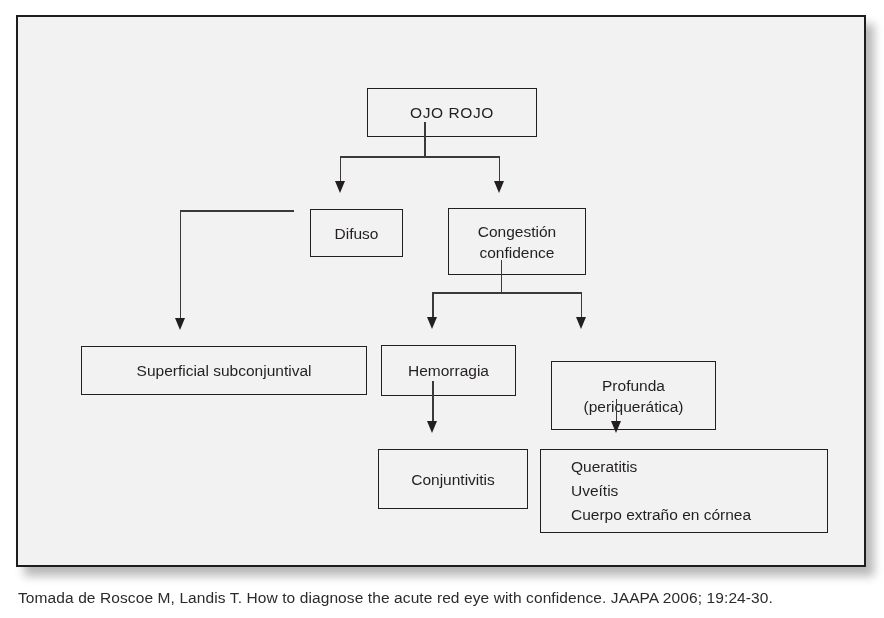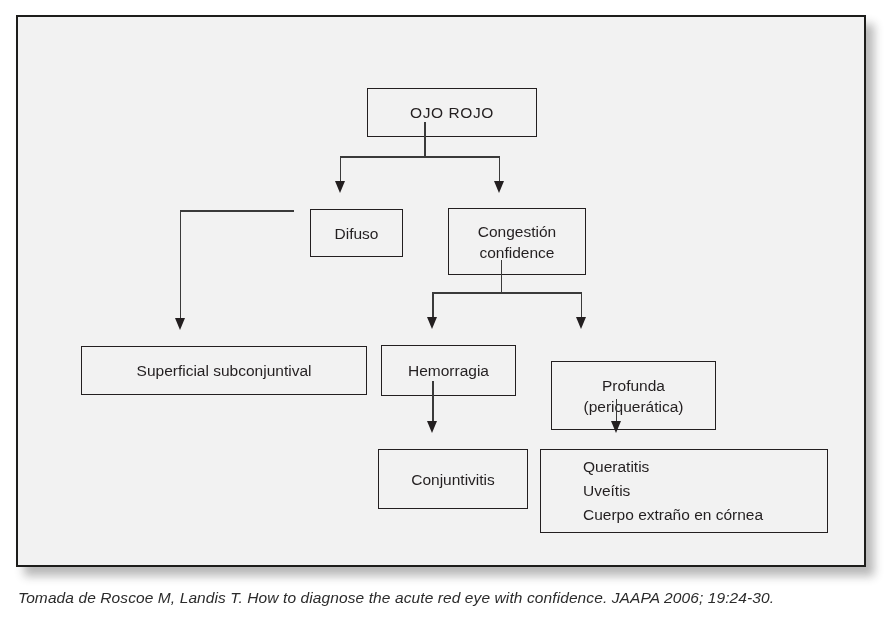--- a/index.html
+++ b/index.html
@@ -23,31 +23,31 @@
   }
   .b-ojo          { left:349px; top:71px;  width:170px; height:49px; letter-spacing:0.6px; }
   .b-difuso       { left:292px; top:192px; width:93px;  height:48px; }
   .b-congestion   { left:430px; top:191px; width:138px; height:67px; }
   .b-hemorragia   { left:63px;  top:329px; width:286px; height:49px; }
   .b-superficial  { left:363px; top:328px; width:135px; height:51px; }
   .b-profunda     { left:533px; top:328px; width:165px; height:69px;margin-top:16px; }
   .b-conjuntivitis{ left:360px; top:432px; width:150px; height:60px; }
   .b-grupo        { left:522px; top:432px; width:288px; height:84px;
                     justify-content:flex-start; text-align:left;
-                    padding-left:42px; line-height:24px; }
+                    padding-left:30px; line-height:24px; }
   .vl { position:absolute; width:1.5px; background:#3a3a3a; }
   .hl { position:absolute; height:1.5px; background:#3a3a3a; }
   .arr {
     position:absolute; width:0; height:0;
     border-left:5.5px solid transparent; border-right:5.5px solid transparent;
     border-top:12px solid #231f20;
   }
   .caption {
     position:absolute; left:18px; top:589px;
-    font-style:italic; font-size:15.5px; color:#2b2b2b; letter-spacing:0.1px;
+    font-size:15.5px; color:#2b2b2b; letter-spacing:0.1px;
   }
 </style>
 </head>
 <body>
 
 <div class="page">
   <div class="panel">
 
     <div class="box b-ojo">
       <span>OJO ROJO</span>

